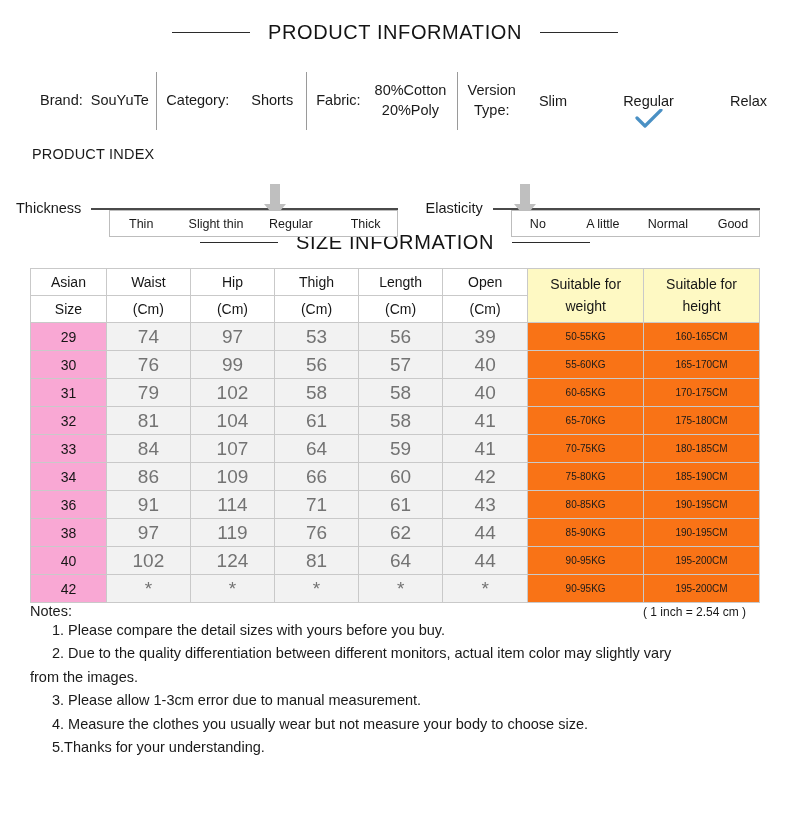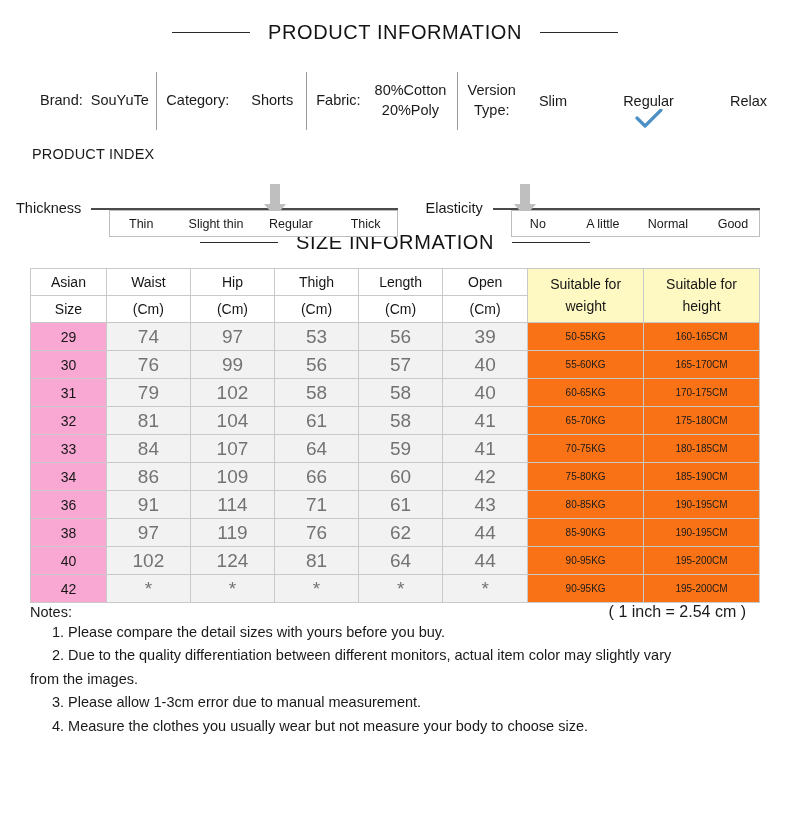--- a/index.html
+++ b/index.html
@@ -226,21 +226,21 @@
     position: relative;
     padding: 0 30px;
     box-sizing: border-box;
   }
   .notes-top {
     display: flex;
     justify-content: space-between;
     align-items: baseline;
   }
   .notes-label { font-size: 14.5px; }
-  .inch-note  { font-size: 16px; padding-right: 14px; }
+  .inch-note  { font-size: 12px; padding-right: 14px; }
   .note-line {
     font-size: 14.5px;
     line-height: 1.62;
     padding-left: 22px;
     text-indent: 0;
   }
   .note-line.wrap { padding-left: 0; }
 </style>
 </head>
 <body>
@@ -491,13 +491,14 @@
 <div class="notes-area">
   <div class="notes-top">
     <span class="notes-label">Notes:</span>
     <span class="inch-note">( 1 inch = 2.54 cm )</span>
   </div>
   <div class="note-line">1. Please compare the detail sizes with yours before you buy.</div>
   <div class="note-line">2. Due to the quality differentiation between different monitors, actual item color may slightly vary</div>
   <div class="note-line wrap">from the images.</div>
   <div class="note-line">3. Please allow 1-3cm error due to manual measurement.</div>
   <div class="note-line">4. Measure the clothes you usually wear but not measure your body to choose size.</div>
+  <div class="note-line">5.Thanks for your understanding.</div>
 </div>
 
 </body></html>

